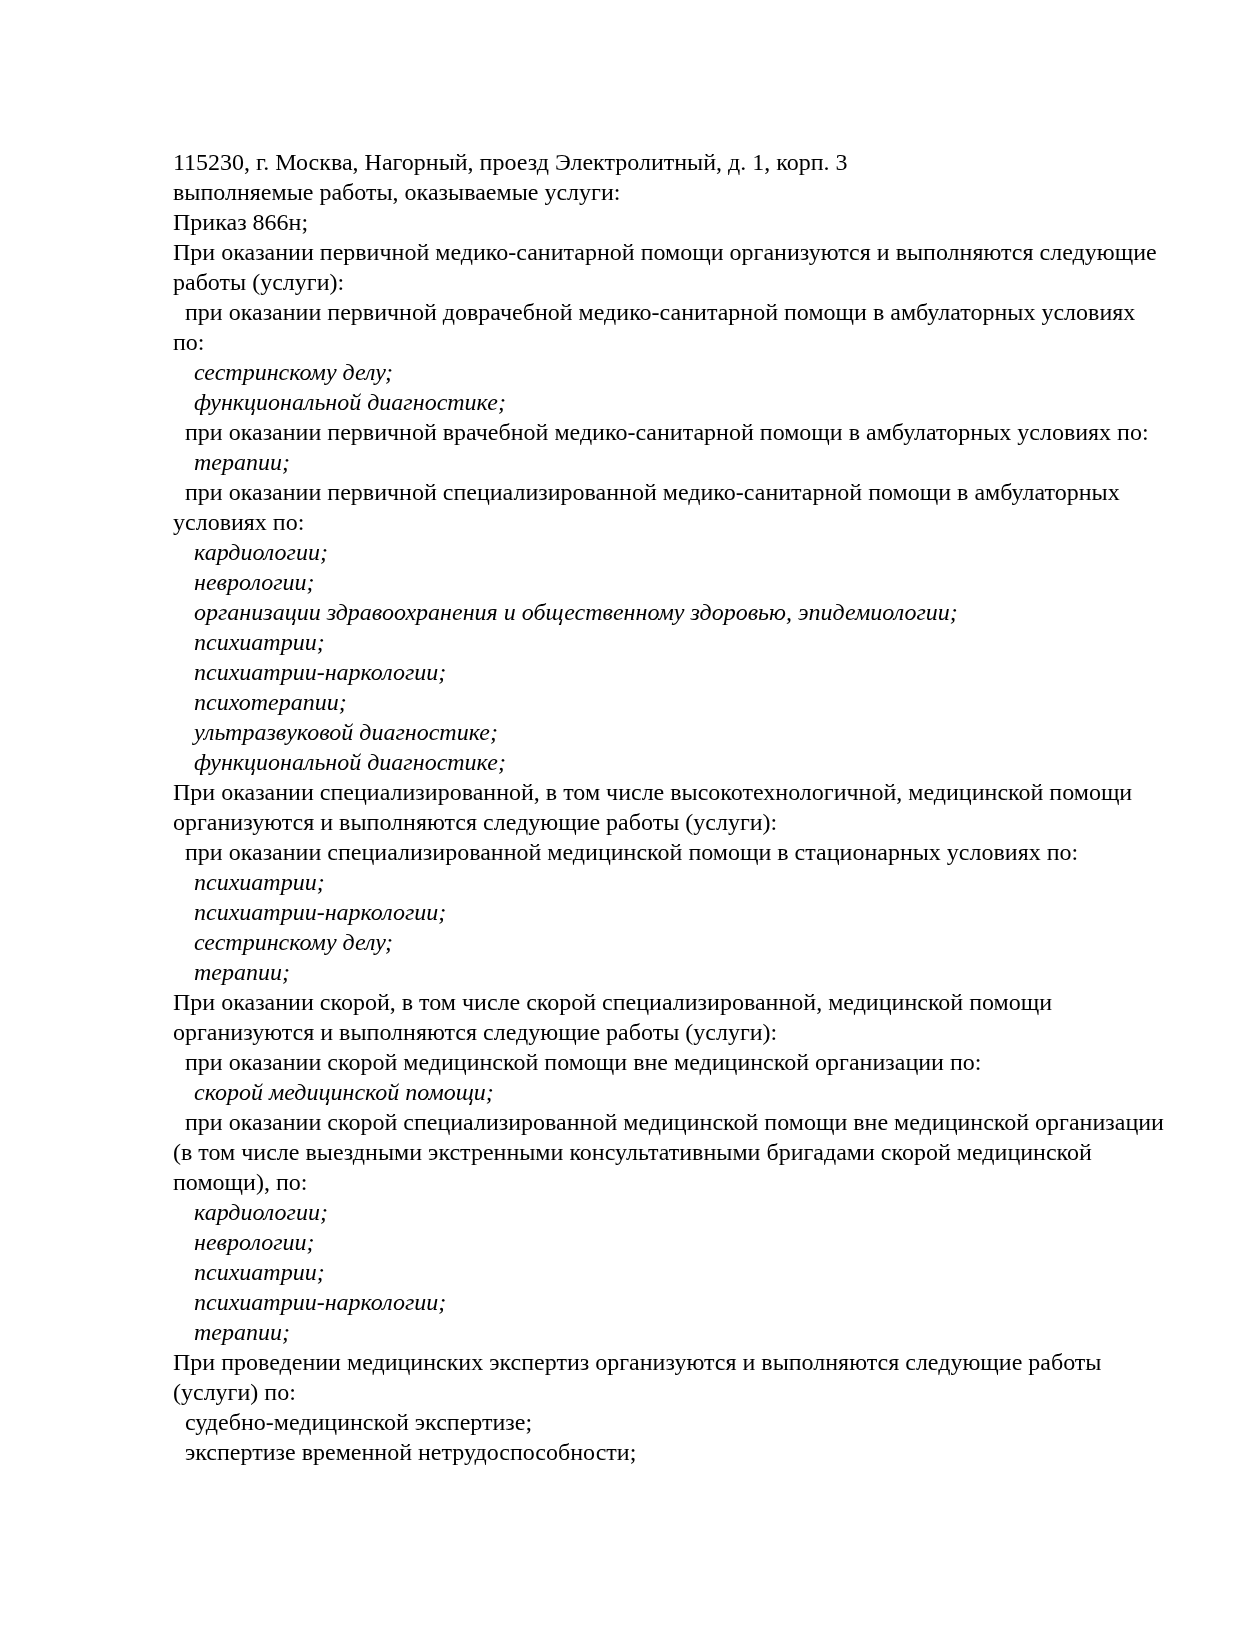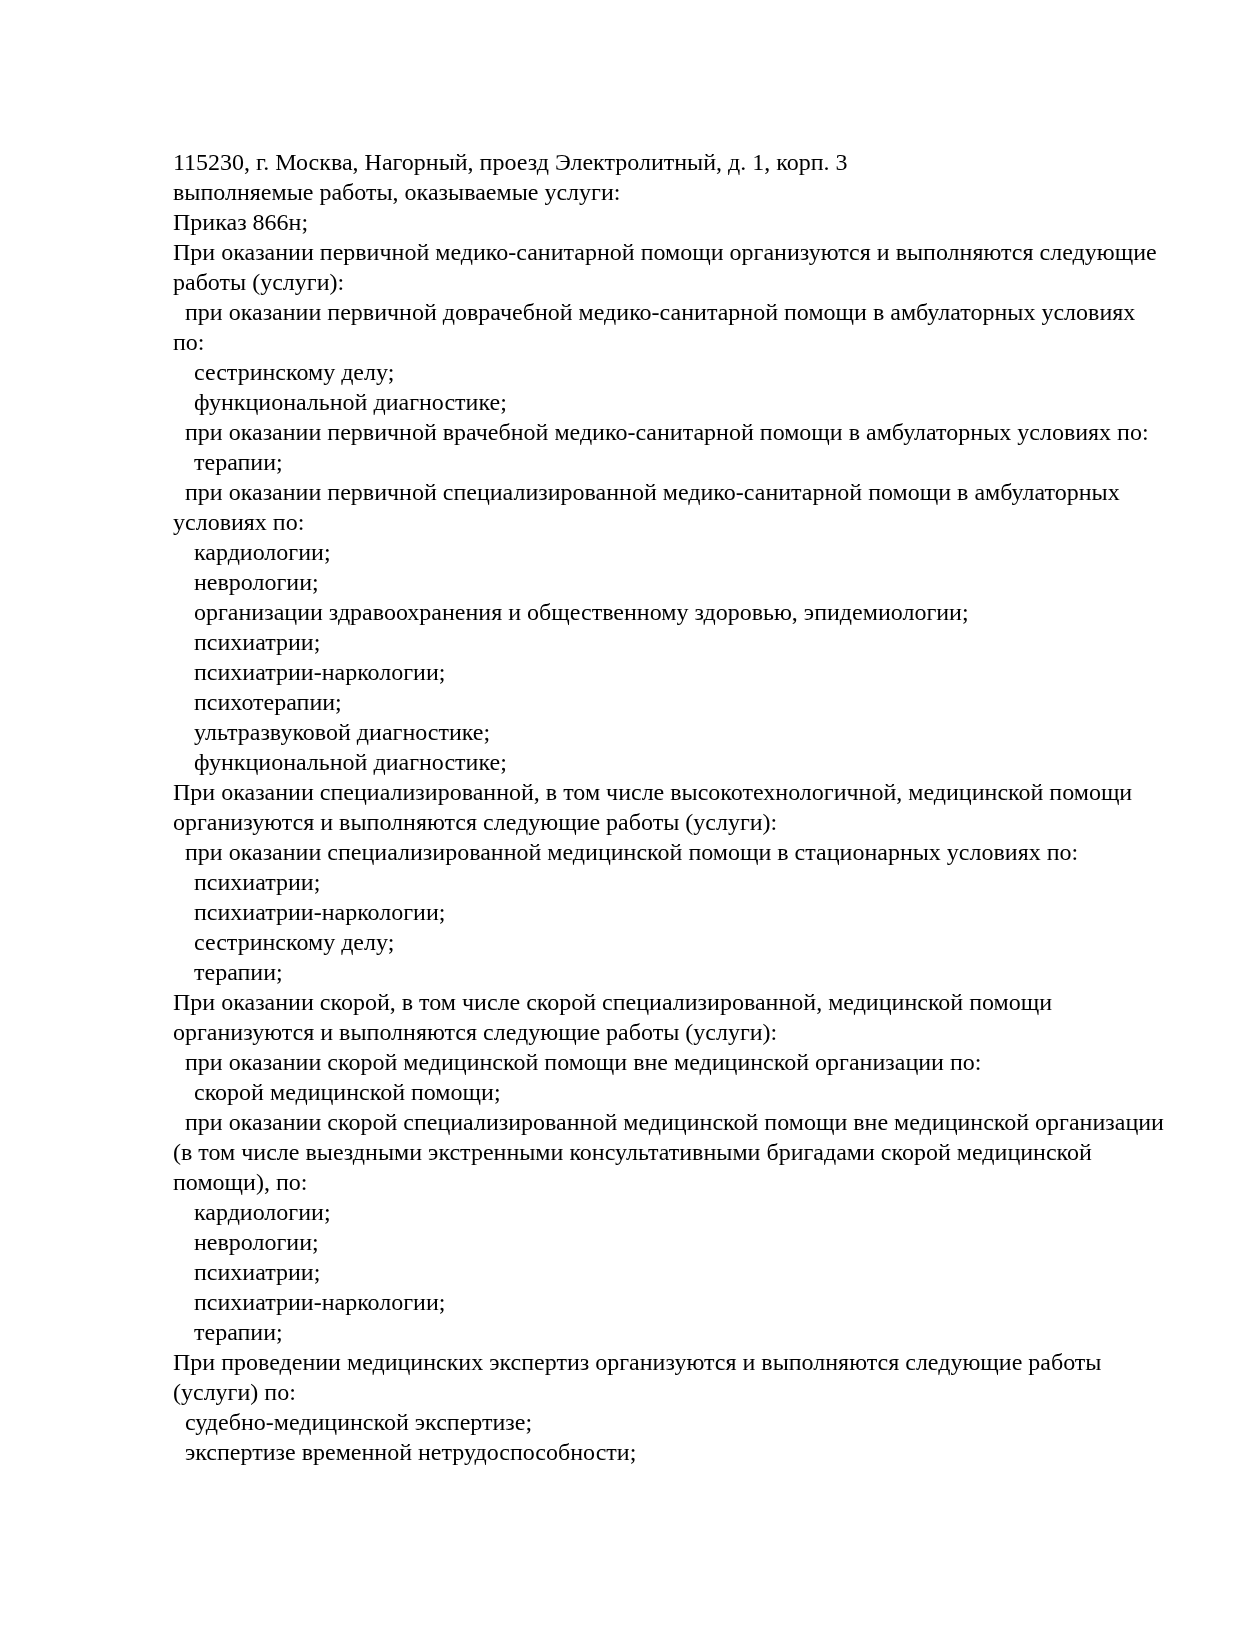--- a/index.html
+++ b/index.html
@@ -22,20 +22,20 @@
     width: 975px;
     font-family: "Liberation Serif", "DejaVu Serif", serif;
     font-size: 24px;
     line-height: 30px;
     color: #000000;
     white-space: pre;
   }
   .doc-line { height: 30px; }
   .indent-0 { padding-left: 0; }
   .indent-1 { padding-left: 12px; }
-  .indent-2 { padding-left: 21px; }
+  .indent-2 { padding-left: 21px; font-style: italic; }
 </style>
 </head>
 <body>
 
 <div class="page">
   <div class="doc-text"><div class="doc-line indent-0">115230, г. Москва, Нагорный, проезд Электролитный, д. 1, корп. 3</div><div class="doc-line indent-0">выполняемые работы, оказываемые услуги:</div><div class="doc-line indent-0">Приказ 866н;</div><div class="doc-line indent-0">При оказании первичной медико-санитарной помощи организуются и выполняются следующие</div><div class="doc-line indent-0">работы (услуги):</div><div class="doc-line indent-1">при оказании первичной доврачебной медико-санитарной помощи в амбулаторных условиях</div><div class="doc-line indent-0">по:</div><div class="doc-line indent-2">сестринскому делу;</div><div class="doc-line indent-2">функциональной диагностике;</div><div class="doc-line indent-1">при оказании первичной врачебной медико-санитарной помощи в амбулаторных условиях по:</div><div class="doc-line indent-2">терапии;</div><div class="doc-line indent-1">при оказании первичной специализированной медико-санитарной помощи в амбулаторных</div><div class="doc-line indent-0">условиях по:</div><div class="doc-line indent-2">кардиологии;</div><div class="doc-line indent-2">неврологии;</div><div class="doc-line indent-2">организации здравоохранения и общественному здоровью, эпидемиологии;</div><div class="doc-line indent-2">психиатрии;</div><div class="doc-line indent-2">психиатрии-наркологии;</div><div class="doc-line indent-2">психотерапии;</div><div class="doc-line indent-2">ультразвуковой диагностике;</div><div class="doc-line indent-2">функциональной диагностике;</div><div class="doc-line indent-0">При оказании специализированной, в том числе высокотехнологичной, медицинской помощи</div><div class="doc-line indent-0">организуются и выполняются следующие работы (услуги):</div><div class="doc-line indent-1">при оказании специализированной медицинской помощи в стационарных условиях по:</div><div class="doc-line indent-2">психиатрии;</div><div class="doc-line indent-2">психиатрии-наркологии;</div><div class="doc-line indent-2">сестринскому делу;</div><div class="doc-line indent-2">терапии;</div><div class="doc-line indent-0">При оказании скорой, в том числе скорой специализированной, медицинской помощи</div><div class="doc-line indent-0">организуются и выполняются следующие работы (услуги):</div><div class="doc-line indent-1">при оказании скорой медицинской помощи вне медицинской организации по:</div><div class="doc-line indent-2">скорой медицинской помощи;</div><div class="doc-line indent-1">при оказании скорой специализированной медицинской помощи вне медицинской организации</div><div class="doc-line indent-0">(в том числе выездными экстренными консультативными бригадами скорой медицинской</div><div class="doc-line indent-0">помощи), по:</div><div class="doc-line indent-2">кардиологии;</div><div class="doc-line indent-2">неврологии;</div><div class="doc-line indent-2">психиатрии;</div><div class="doc-line indent-2">психиатрии-наркологии;</div><div class="doc-line indent-2">терапии;</div><div class="doc-line indent-0">При проведении медицинских экспертиз организуются и выполняются следующие работы</div><div class="doc-line indent-0">(услуги) по:</div><div class="doc-line indent-1">судебно-медицинской экспертизе;</div><div class="doc-line indent-1">экспертизе временной нетрудоспособности;</div></div>
 </div>
 
 </body></html>

